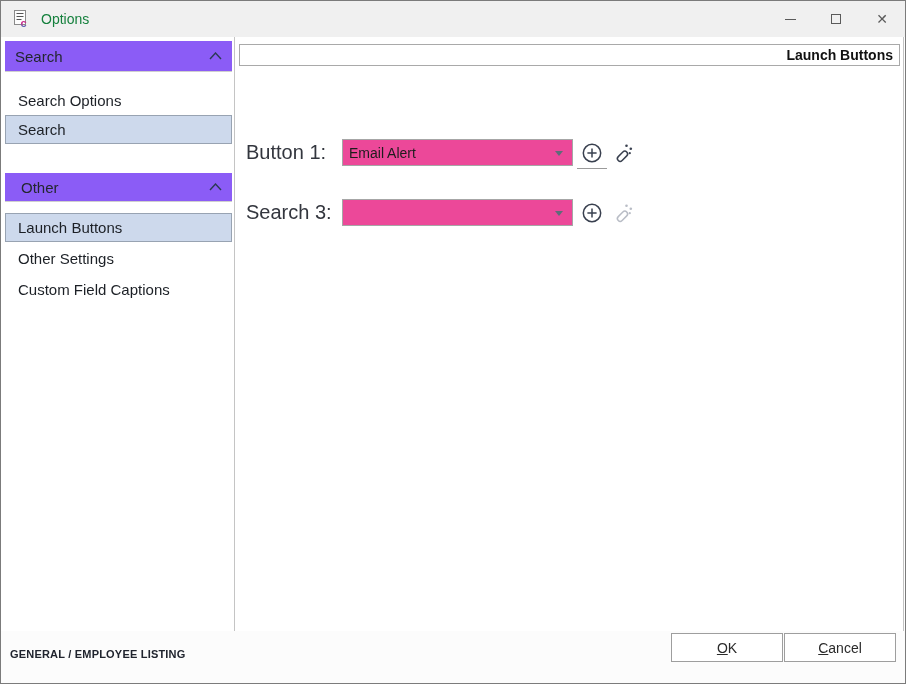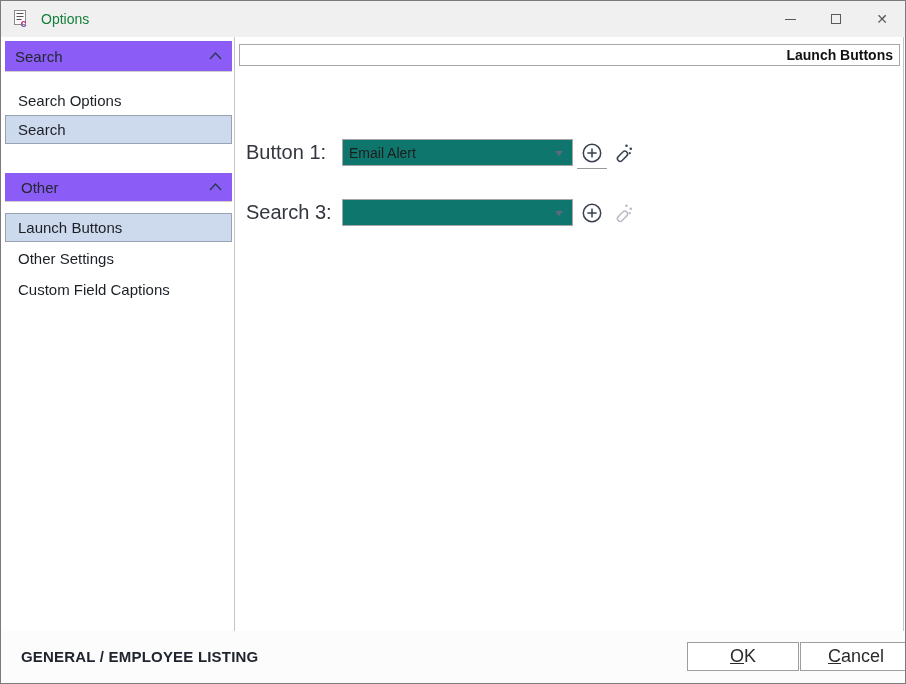--- a/index.html
+++ b/index.html
@@ -49,40 +49,40 @@
     text-align:right; line-height:20px; padding-right:6px;
   }
   .desc {
     position:absolute; left:11px; top:40px; width:650px;
     font-size:13.5px; line-height:19px; color:#3a3a3a; white-space:pre-wrap;
   }
   .row { position:absolute; left:0; height:27px; width:100%; }
   .row-label { position:absolute; left:11px; top:0; line-height:27px; font-size:20px; color:#33363e; }
   .combobox {
     position:absolute; left:107px; top:0; width:231px; height:27px;
-    border:1px solid #a6a6a6; background:#0f766e;
+    border:1px solid #a6a6a6; background:#ec4899;
     display:flex; align-items:center; padding:0 22px 0 6px;
     font-size:14px; color:#1d1d1d;
   }
   .combo-arrow {
     position:absolute; right:9px; top:11px; width:0; height:0;
     border-left:4px solid transparent; border-right:4px solid transparent;
     border-top:5px solid #5f6b7a;
   }
   .icon-btn { position:absolute; top:2px; width:24px; height:24px; background:none; border:none; padding:0; cursor:pointer; }
   .add-btn  { left:345px; }
   .wand-btn { left:377px; }
   .plus-sep { position:absolute; left:342px; top:131px; width:30px; height:1px; background:#9a9a9a; }
   
   .footer { position:absolute; left:0; right:0; bottom:0; height:52px; background:#fcfcfc; }
-  .status { position:absolute; left:20px; top:17px; font-size:15px; font-weight:bold; color:#20242e; letter-spacing:0.2px; }
+  .status { position:absolute; left:9px; top:17px; font-size:11px; font-weight:bold; color:#20242e; letter-spacing:0.2px; }
   .dlg-btn {
-    position:absolute; top:11px; height:29px; width:112px;
+    position:absolute; top:2px; height:29px; width:112px;
     background:#ffffff; border:1px solid #9e9e9e;
-    font-family:"Liberation Sans", sans-serif; font-size:18px; color:#2b2b2b; cursor:pointer;margin-left:16px;
+    font-family:"Liberation Sans", sans-serif; font-size:14px; color:#2b2b2b; cursor:pointer;
   }
   .btn-ok { left:670px; }
   .btn-cancel { left:783px; }
   .u { text-decoration:underline; }
 </style>
 </head>
 <body>
 
 <div class="window">
 

